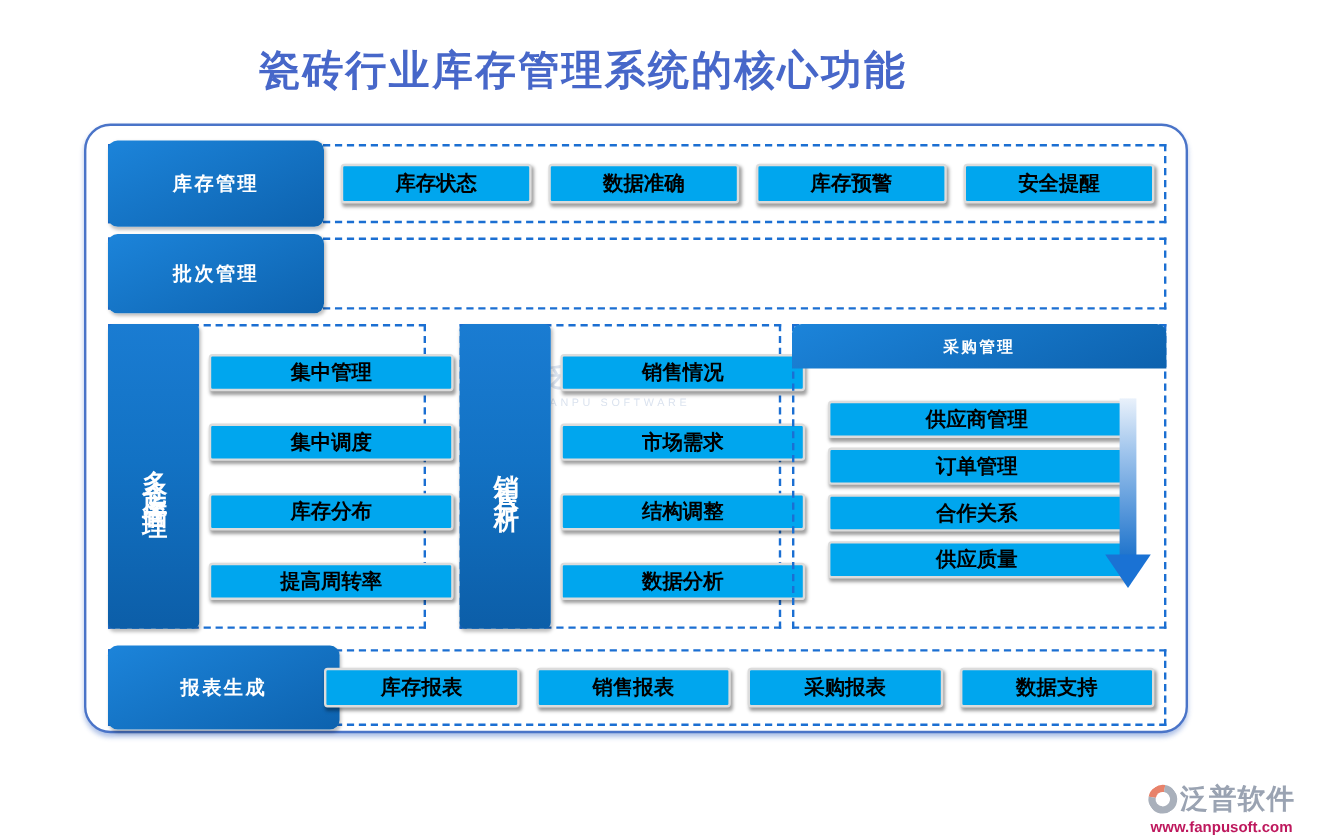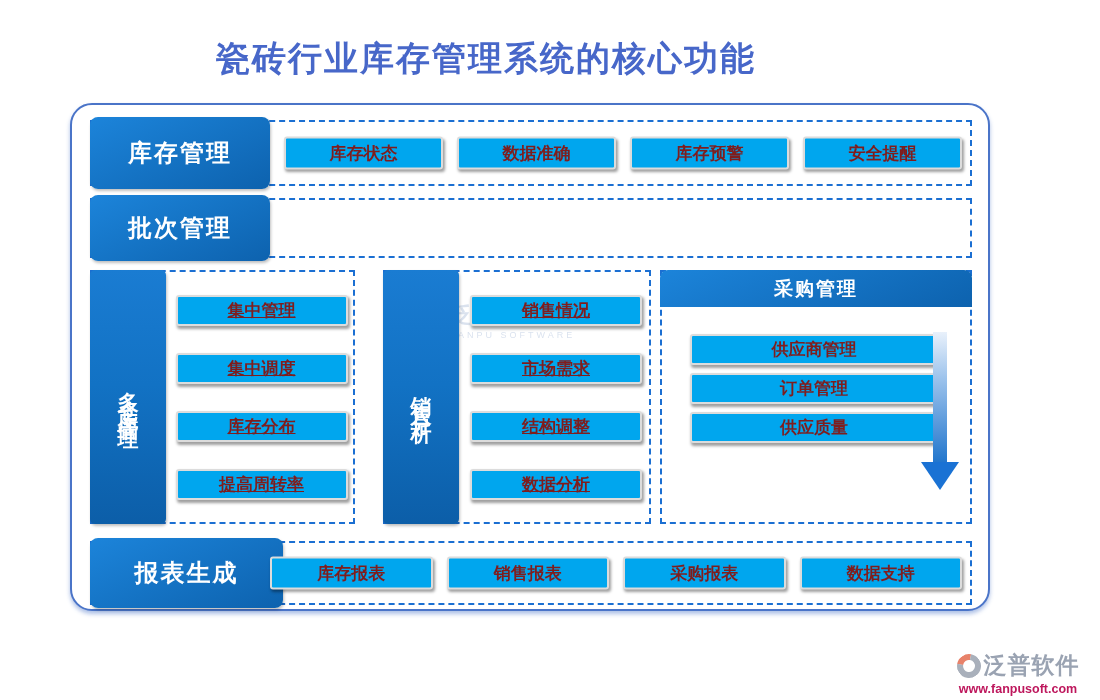--- a/index.html
+++ b/index.html
@@ -24,38 +24,38 @@
     border:2px dashed #1b6fd2;
   }
   .row-1{ top:15px;  height:66px; }
   .row-2{ top:93px;  height:60px; }
   .row-bottom{ top:436px; height:64px; }
 
   .row-label{
     position:absolute; left:-2px; top:-5px; bottom:-5px; width:180px;
     background:linear-gradient(155deg,#1c84da 0%,#0d62ae 100%);
     border-radius:8px; display:flex; align-items:center; justify-content:center;
-    color:#ffffff; font-size:24px; font-weight:bold; letter-spacing:2px;
+    color:#ffffff; font-size:16px; font-weight:bold; letter-spacing:2px;
     box-shadow:1px 2px 3px rgba(0,0,0,0.25);
   }
   .row-bottom .row-label{ width:193px; }
 
   .row-items{
     position:absolute; left:192px; right:8px; top:50%;
     transform:translateY(-50%); height:33px;
     display:flex; gap:14px;
   }
   .row-bottom .row-items{ left:178px; }
 
   .chip{
     flex:1; background:#00a6ee;
     border:2px solid #dcdcdc; border-radius:3px;
     box-shadow:1.5px 2.5px 3px rgba(0,0,0,0.38);
     display:flex; align-items:center; justify-content:center;
-    font-size:17px; font-weight:bold; color:#7f1d1d;
+    font-size:17px; font-weight:bold; color:#000000;
     white-space:nowrap;
   }
 
   
   .mid-zone{ position:absolute; left:18px; top:165px; width:882px; height:254px; }
 
   .group{ position:absolute; top:0; height:254px; border:2px dashed #1b6fd2; }
   .group-1{ left:0;    width:265px; }
   .group-2{ left:293px; width:268px; }
   .group-3{ left:570px; width:312px; }
@@ -68,28 +68,28 @@
     box-shadow:1px 2px 3px rgba(0,0,0,0.25);
   }
   .vbar span{
     writing-mode:vertical-rl; text-orientation:upright;
     color:#ffffff; font-size:21px; font-weight:bold; letter-spacing:9px;
   }
   .group-col{
     position:absolute; left:82px; right:4px; top:0; bottom:0;
     display:flex; flex-direction:column; justify-content:center; gap:27px;
   }
-  .group-col .chip{ flex:none; height:31px; width:172px; margin:0 auto;text-decoration:underline; }
+  .group-col .chip{ flex:none; height:31px; width:204px; margin:0 auto; }
 
   .purchase-header{
     position:absolute; left:-2px; right:-2px; top:-2px; height:37px;
     background:linear-gradient(155deg,#1c84da 0%,#0d62ae 100%);
     border-radius:8px 8px 0 0;
     display:flex; align-items:center; justify-content:center;
-    color:#ffffff; font-size:19px; font-weight:bold; letter-spacing:2px;
+    color:#ffffff; font-size:13px; font-weight:bold; letter-spacing:2px;
   }
   .purchase-col{
     position:absolute; left:28px; top:62px; width:248px;
     display:flex; flex-direction:column; gap:8px;
   }
   .purchase-col .chip{ flex:none; height:31px; }
 
   .flow-arrow{ position:absolute; right:10px; top:60px; width:40px; height:162px; }
   .arrow-shaft{
     position:absolute; left:50%; transform:translateX(-50%);
@@ -181,20 +181,21 @@
         <div class="chip">结构调整</div>
         <div class="chip">数据分析</div>
       </div>
     </div>
 
     <div class="group group-3">
       <div class="purchase-header">采购管理</div>
       <div class="purchase-col">
         <div class="chip">供应商管理</div>
         <div class="chip">订单管理</div>
+        <div class="chip">合作关系</div>
         <div class="chip">供应质量</div>
       </div>
       <div class="flow-arrow">
         <div class="arrow-shaft"></div>
         <div class="arrow-head"></div>
       </div>
     </div>
 
   </div>
 

